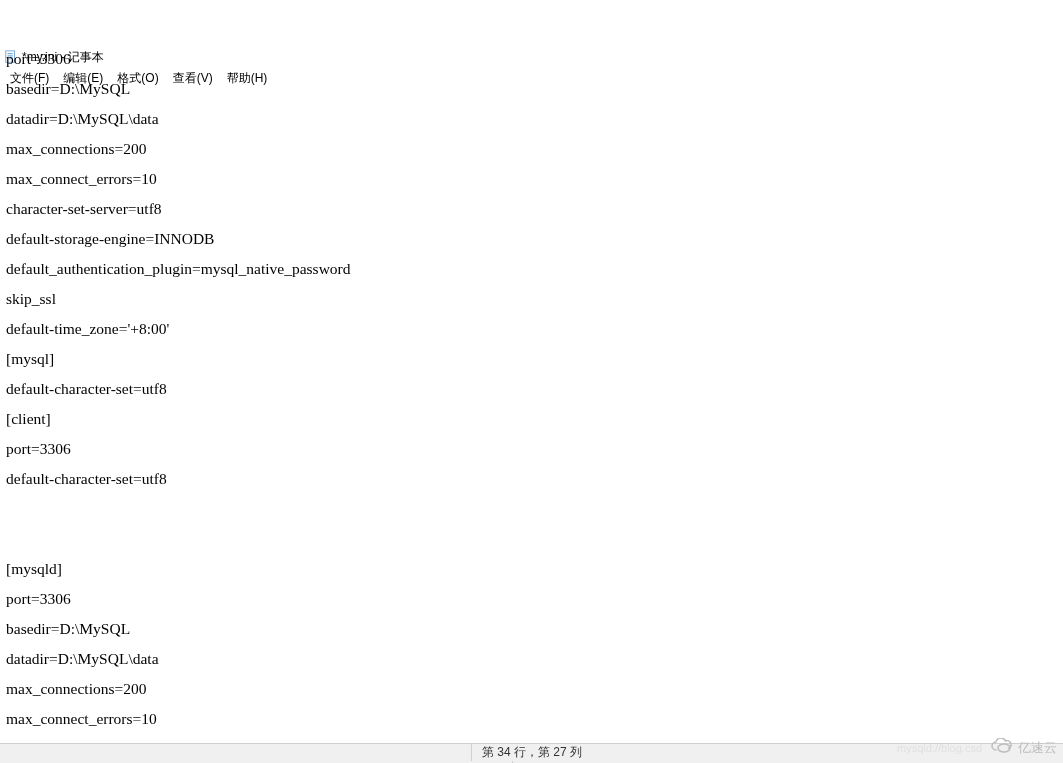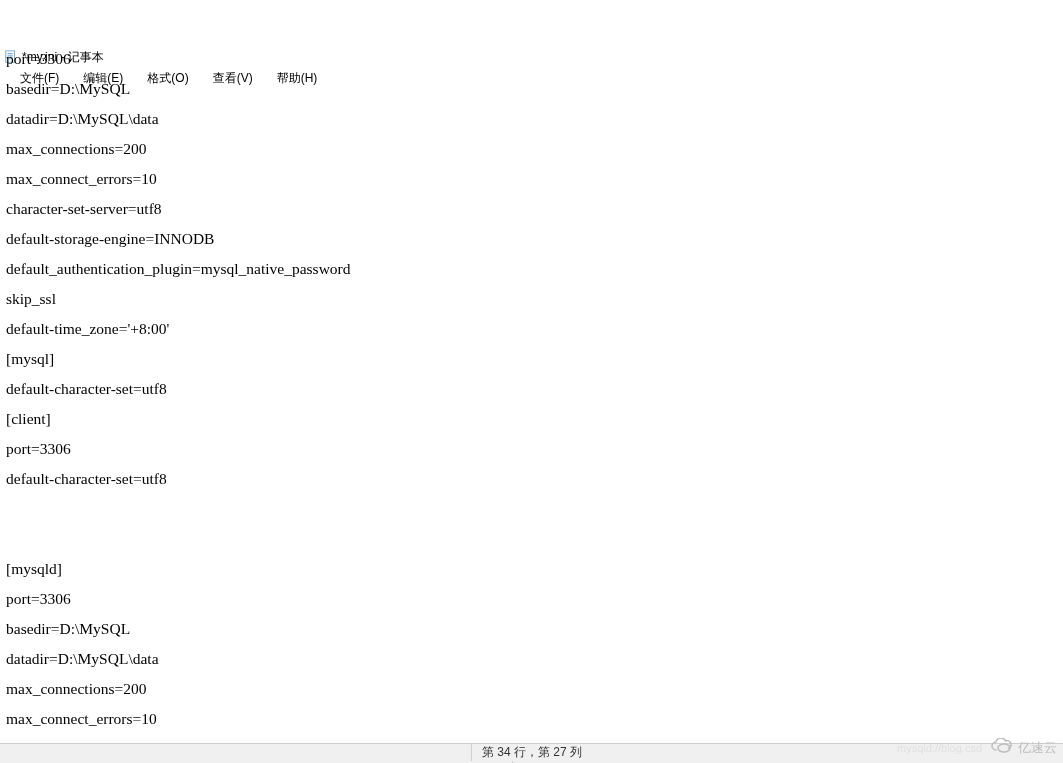--- a/index.html
+++ b/index.html
@@ -38,21 +38,20 @@
   align-items: center;
   padding: 0 4px;
   background: #ffffff;
   gap: 2px;
 }
 .menu-item {
   font-size: 12px;
   padding: 1px 6px;
   color: #000;
   cursor: default;
-  margin-left: 10px;
 }
 .editor {
   position: absolute;
   left: 0;
   right: 0;
   top: 42px;
   bottom: 20px;
   overflow: auto;
   padding: 2px 4px 2px 6px;
   font-family: Liberation Serif, serif;

